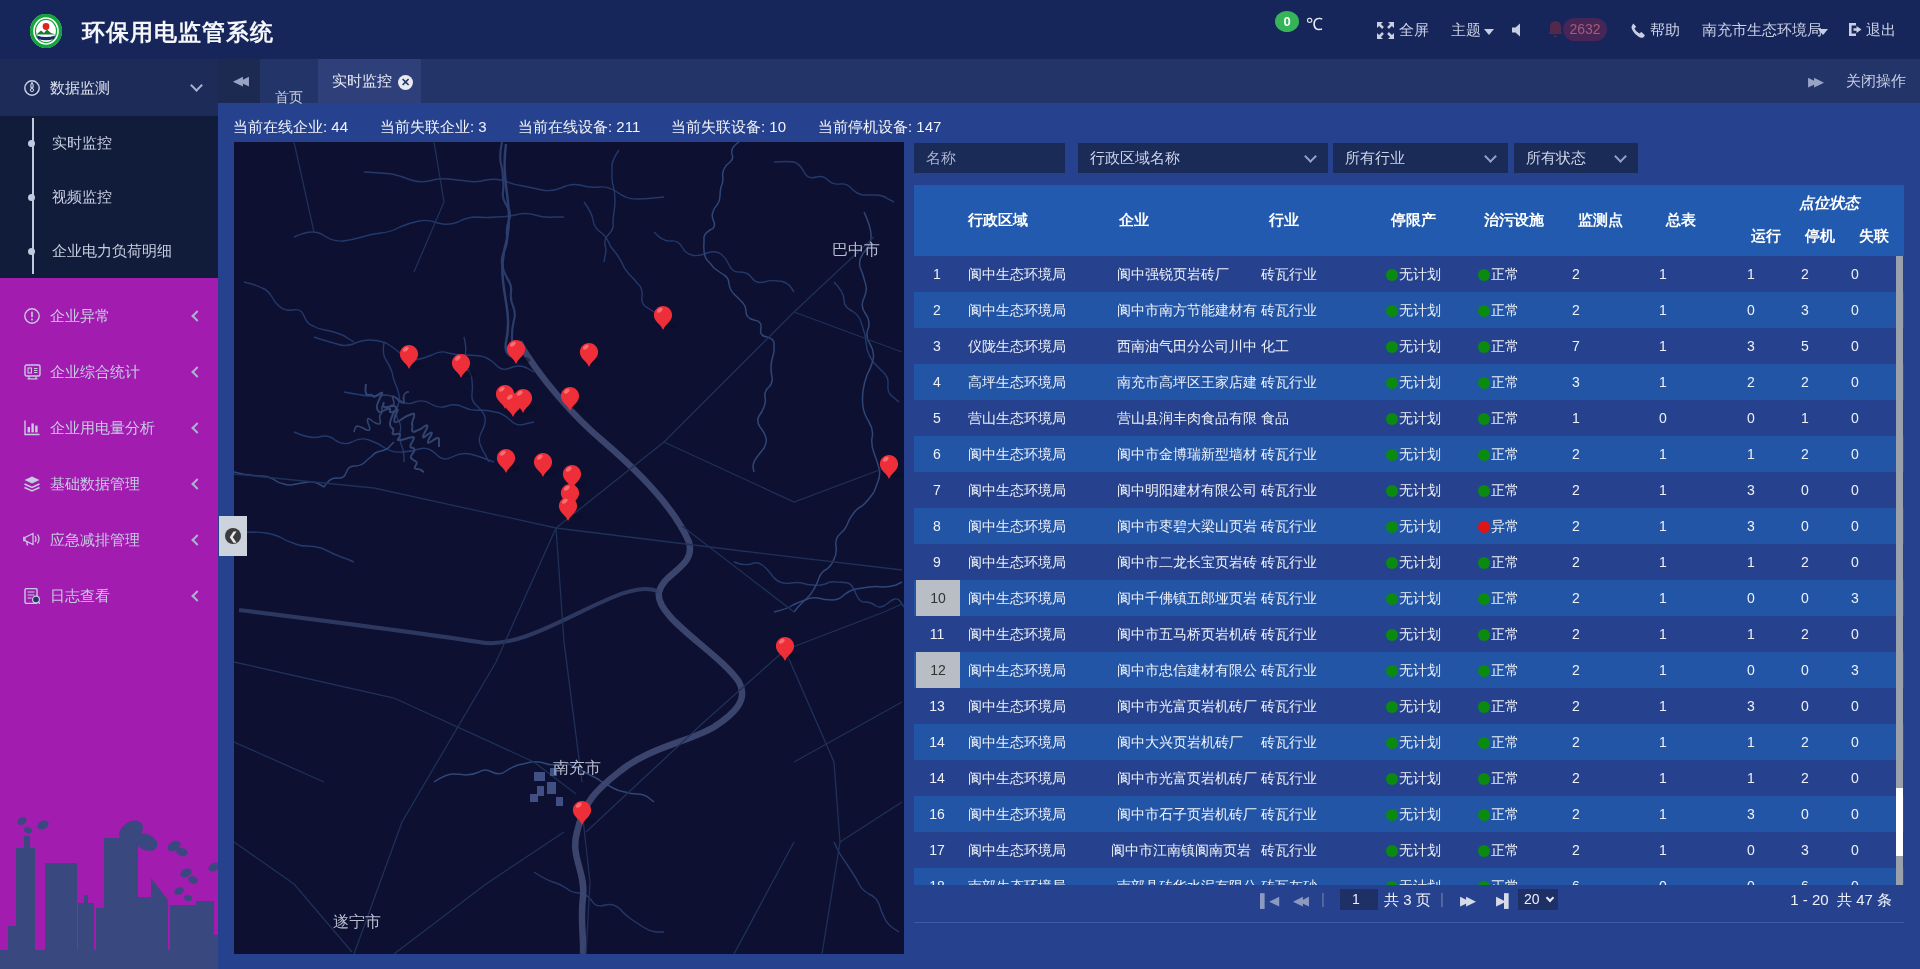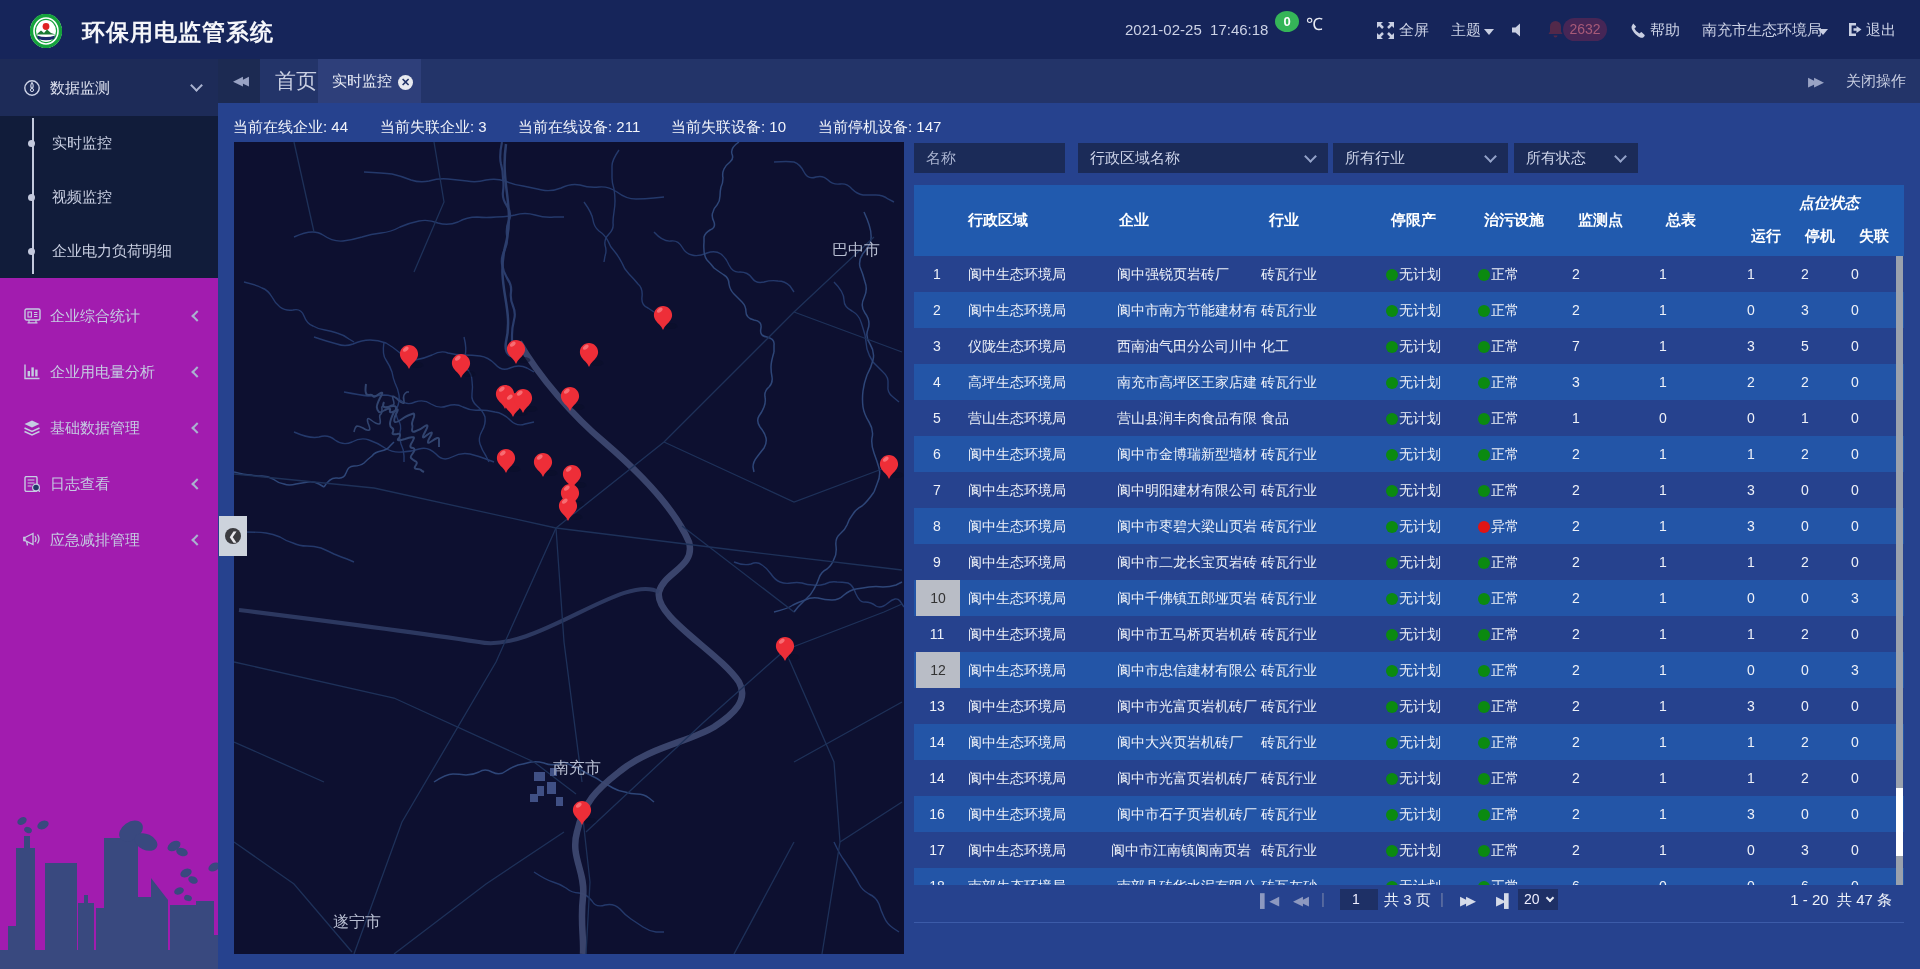--- a/index.html
+++ b/index.html
@@ -27,21 +27,21 @@
 .mi.active { background:#1d2b58; color:#dfe3f1; }
 #submenu { background:#111c3a; height:162px; position:relative; }
 #submenu .vline { position:absolute; left:32px; top:2px; bottom:4px; width:2px; background:#c3c9dd; }
 .smi { position:relative; height:54px; line-height:54px; color:#c9cfe2; font-size:15px; }
 .smi .dot { position:absolute; left:28px; top:24px; width:7px; height:7px; border-radius:50%; background:#c3c9dd; }
 .smi .txt { position:absolute; left:52px; }
 
 
 #tabbar { position:absolute; left:218px; top:59px; width:1702px; height:44px; background:#233469; }
 #tabbar .scrl { position:absolute; left:0; top:0; width:42px; height:44px; background:#1c2a52; color:#99a3c4; text-align:center; line-height:44px; font-size:13px; letter-spacing:-4px; }
-#tabbar .tab1 { position:absolute; left:57px; top:0; height:44px; line-height:44px; color:#c9cfe2; font-size:21px; }
+#tabbar .tab1 { position:absolute; left:57px; top:16px; height:44px; line-height:44px; color:#c9cfe2; font-size:14px; }
 #tabbar .tab2 { position:absolute; left:100px; top:0; width:103px; height:44px; background:#2e3f7a; color:#e8ebf5; font-size:15px; line-height:44px; }
 #tabbar .close-ops { position:absolute; right:14px; top:0; height:44px; line-height:44px; color:#c9cfe2; font-size:15px; }
 .xcirc { display:inline-block; width:15px; height:15px; border-radius:50%; background:#e8eaf0; color:#233469;
   font-size:11px; line-height:15px; text-align:center; vertical-align:middle; margin-left:6px; font-weight:bold; }
 
 
 #stats { position:absolute; left:218px; top:103px; width:1702px; height:39px; color:#f2f4fa; font-size:15px; }
 #stats span { position:absolute; top:15px; white-space:nowrap; }
 
 
@@ -79,21 +79,20 @@
   <div id="hdr">
     <svg class="abs" style="left:30px;top:14px" width="32" height="34" viewBox="0 0 32 34">
       <ellipse cx="16" cy="17" rx="16" ry="17" fill="#fff"></ellipse>
       <ellipse cx="16" cy="17" rx="14.5" ry="15.5" fill="none" stroke="#15a33c" stroke-width="3.4"></ellipse>
       <ellipse cx="16" cy="17" rx="10.6" ry="11.6" fill="none" stroke="#15a33c" stroke-width="1.2"></ellipse>
       <circle cx="16" cy="12.5" r="3.4" fill="#e02222"></circle>
       <path d="M6.5 20.5 L11 16.5 L14 19 L17 15.5 L21 19 L25.5 20.5 Z" fill="#1a7a34"></path>
       <path d="M7 21.5 Q16 24.5 25 21.5 L24 25 Q16 27.5 8 25 Z" fill="#1b2a6b"></path>
     </svg>
     <div class="title">环保用电监管系统</div>
-    <div class="hitem" style="left:1125px">2021-02-25&nbsp; 17:46:18</div>
     <div class="badge0">0</div>
     <div class="celsius">℃</div>
     <svg class="abs" style="left:1377px;top:22px" width="17" height="17" viewBox="0 0 17 17">
       <g fill="#c9cfe2">
         <path d="M0 0 h6 l-2.1 2.1 3 3 -1.8 1.8 -3 -3 L0 6 Z"></path>
         <path d="M17 0 v6 l-2.1 -2.1 -3 3 -1.8 -1.8 3 -3 L11 0 Z"></path>
         <path d="M0 17 v-6 l2.1 2.1 3 -3 1.8 1.8 -3 3 L6 17 Z"></path>
         <path d="M17 17 h-6 l2.1 -2.1 -3 -3 1.8 -1.8 3 3 L17 11 Z"></path>
       </g>
     </svg>
@@ -139,20 +138,29 @@
           <span class="dot"></span>
           <span class="txt">视频监控</span>
         </div>
       <div class="smi">
           <span class="dot"></span>
           <span class="txt">企业电力负荷明细</span>
         </div>
     </div>
     <div style="height:10px"></div>
     <div class="mi">
+      <svg class="abs" style="left:24px;top:20px" width="16" height="16" viewBox="0 0 16 16">
+        <circle cx="8" cy="8" r="7.2" fill="none" stroke="#c5cce2" stroke-width="1.4"></circle>
+        <rect x="7.2" y="3.6" width="1.6" height="5.6" fill="#c5cce2"></rect>
+        <rect x="7.2" y="10.6" width="1.6" height="1.8" fill="#c5cce2"></rect>
+      </svg>
+      <span class="txt">企业异常</span>
+        <span class="cleft" style="right:17px;top:24px"></span>
+    </div>
+    <div class="mi">
       <svg class="abs" style="left:24px;top:20px" width="17" height="16" viewBox="0 0 17 16">
         <rect x="1" y="1" width="15" height="11" rx="1.5" fill="none" stroke="#c5cce2" stroke-width="1.4"></rect>
         <rect x="4" y="4" width="3.4" height="5" fill="none" stroke="#c5cce2" stroke-width="1.1"></rect>
         <path d="M10 4.5 h3.4 M10 6.5 h3.4 M10 8.5 h3.4" stroke="#c5cce2" stroke-width="1.1"></path>
         <path d="M5 12 v2.5 M12 12 v2.5 M3.5 14.8 h10" stroke="#c5cce2" stroke-width="1.2" fill="none"></path>
       </svg>
       <span class="txt">企业综合统计</span>
         <span class="cleft" style="right:17px;top:24px"></span>
     </div>
     <div class="mi">
@@ -168,35 +176,35 @@
     <div class="mi">
       <svg class="abs" style="left:24px;top:20px" width="16" height="16" viewBox="0 0 16 16">
         <path d="M8 0.5 L15.5 4 L8 7.5 L0.5 4 Z" fill="#c5cce2"></path>
         <path d="M0.5 8 L8 11.5 L15.5 8" stroke="#c5cce2" stroke-width="1.5" fill="none"></path>
         <path d="M0.5 11.5 L8 15 L15.5 11.5" stroke="#c5cce2" stroke-width="1.5" fill="none"></path>
       </svg>
       <span class="txt">基础数据管理</span>
         <span class="cleft" style="right:17px;top:24px"></span>
     </div>
     <div class="mi">
+      <svg class="abs" style="left:23px;top:20px" width="18" height="16" viewBox="0 0 18 16">
+        <path d="M2 5.5 L10 1.5 V12.5 L2 8.5 Z" fill="none" stroke="#c5cce2" stroke-width="1.3"></path>
+        <path d="M2 5.5 H0.8 V8.5 H2 M3.5 9 l1 4.5 M12 4 q2 3 0 6 M14.5 2.5 q3 4.5 0 9" stroke="#c5cce2" stroke-width="1.3" fill="none"></path>
+      </svg>
+      <span class="txt">应急减排管理</span>
+        <span class="cleft" style="right:17px;top:24px"></span>
+    </div>
+    <div class="mi">
       <svg class="abs" style="left:24px;top:20px" width="16" height="16" viewBox="0 0 16 16">
         <rect x="1" y="0.5" width="12" height="15" rx="1.5" fill="none" stroke="#c5cce2" stroke-width="1.4"></rect>
         <path d="M3.6 4 h6.8 M3.6 7 h6.8 M3.6 10 h4" stroke="#c5cce2" stroke-width="1.2"></path>
         <circle cx="12" cy="11.5" r="3.4" fill="#233469" stroke="#c5cce2" stroke-width="1.2"></circle>
         <path d="M14.2 14 l1.8 1.8" stroke="#c5cce2" stroke-width="1.4"></path>
       </svg>
       <span class="txt">日志查看</span>
-        <span class="cleft" style="right:17px;top:24px"></span>
-    </div>
-    <div class="mi">
-      <svg class="abs" style="left:23px;top:20px" width="18" height="16" viewBox="0 0 18 16">
-        <path d="M2 5.5 L10 1.5 V12.5 L2 8.5 Z" fill="none" stroke="#c5cce2" stroke-width="1.3"></path>
-        <path d="M2 5.5 H0.8 V8.5 H2 M3.5 9 l1 4.5 M12 4 q2 3 0 6 M14.5 2.5 q3 4.5 0 9" stroke="#c5cce2" stroke-width="1.3" fill="none"></path>
-      </svg>
-      <span class="txt">应急减排管理</span>
         <span class="cleft" style="right:17px;top:24px"></span>
     </div>
     <svg class="abs" style="left:0;top:731px" width="218" height="179" viewBox="0 0 218 179" fill="#39497f">
       <path d="M16 58 h8 v-12 h6 v12 h5 v121 h-19 Z"></path>
       <rect x="8" y="136" width="14" height="43"></rect>
       <rect x="45" y="73" width="32" height="106"></rect>
       <rect x="58" y="120" width="14" height="59"></rect>
       <path d="M78 113 h6 v-8 h4 v8 h6 v66 h-16 Z"></path>
       <rect x="96" y="118" width="19" height="61"></rect>
       <path d="M104 48 h34 v131 h-34 Z"></path>

